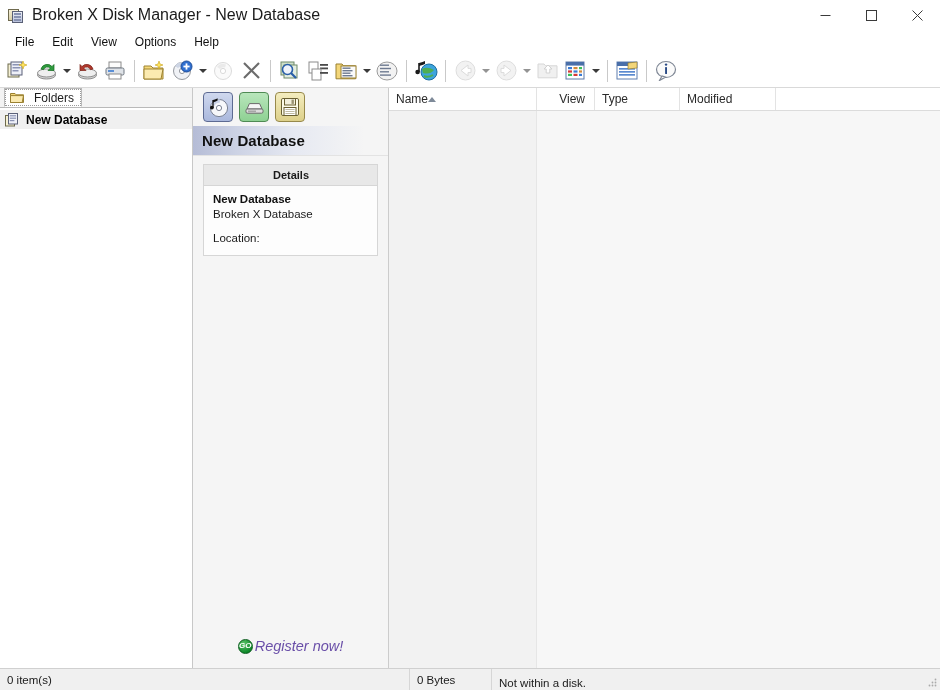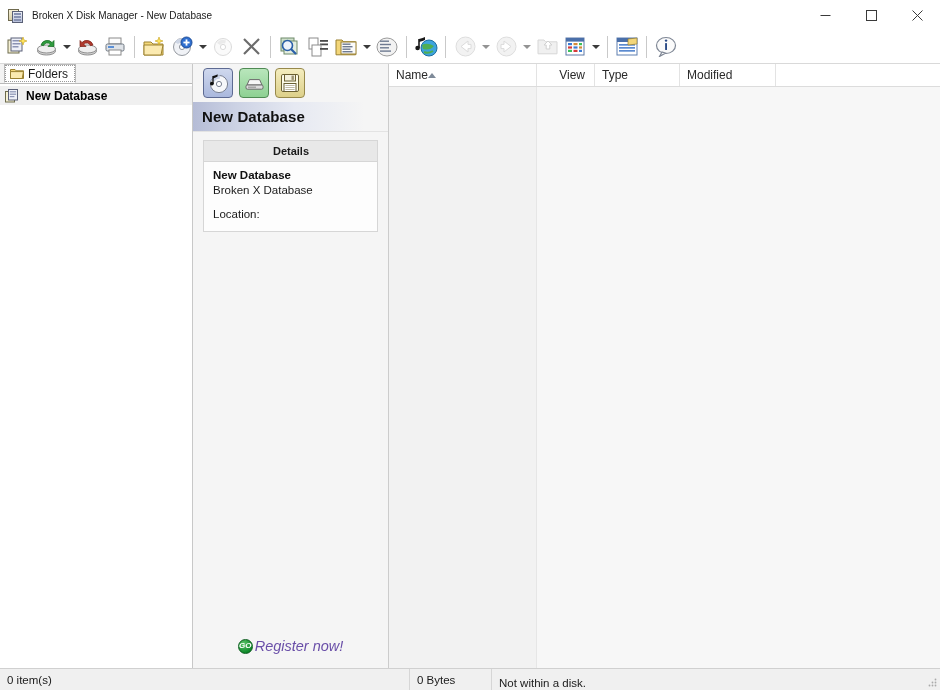--- a/index.html
+++ b/index.html
@@ -48,21 +48,21 @@
     background: linear-gradient(#eceff7,#b9c2dc);
     border: 1px solid #5a6076;
   }
   .ti-front::after {
     content: "";
     position: absolute; left: 1px; top: 1px;
     width: 7px; height: 2px; background: #8892b2;
     box-shadow: 0 3px 0 #8892b2, 0 6px 0 #8892b2;
   }
   .title-text {
-    font-size: 10px;
+    font-size: 16px;
     color: #1b1b1b;
     white-space: nowrap;
   }
   .win-controls {
     position: absolute; right: 0; top: 0;
     height: 30px; display: flex;
   }
   .win-btn {
     width: 46px; height: 30px;
     display: flex; align-items: center; justify-content: center;
@@ -144,21 +144,21 @@
     height: 20px;
     flex: 0 0 20px;
     display: flex;
     align-items: flex-end;
     background: #f3f3f3;
     border-bottom: 1px solid #b9b9b9;
     padding-left: 4px;
   }
   .tree-tab {
     height: 19px;
-    display: flex; align-items: center; gap: 4px;
+    display: flex; align-items: center; gap: 10px;
     padding: 0 7px 0 5px;
     background: #ffffff;
     border: 1px solid #b9b9b9;
     border-bottom: 1px solid #ffffff;
     outline: 1px dotted #9a9a9a;
     outline-offset: -2px;
     font-size: 12px;
     color: #1c1c1c;
   }
   .folder-glyph {
@@ -357,20 +357,27 @@
       </div>
       <div class="win-btn">
         <svg width="11" height="11" viewBox="0 0 11 11">
             <line x1="0.5" y1="0.5" x2="10.5" y2="10.5" stroke="#3a3a3a" stroke-width="1"></line>
             <line x1="10.5" y1="0.5" x2="0.5" y2="10.5" stroke="#3a3a3a" stroke-width="1"></line>
           </svg>
       </div>
     </div>
   </div>
 
+  <div class="menubar">
+    <div class="menu-item">File</div>
+    <div class="menu-item">Edit</div>
+    <div class="menu-item">View</div>
+    <div class="menu-item">Options</div>
+    <div class="menu-item">Help</div>
+  </div>
 
   <div class="toolbar">
 
     <div class="tb-btn">
       <svg width="22" height="21" viewBox="0 0 22 21">
         <rect x="1" y="4" width="11" height="13" fill="#f6f1d4" stroke="#6d6a4c"></rect>
         <rect x="4" y="2" width="11" height="13" fill="#eef0f8" stroke="#5b6179"></rect>
         <rect x="5.5" y="4" width="8" height="1.5" fill="#8b93b4"></rect>
         <rect x="5.5" y="7" width="8" height="1.5" fill="#8b93b4"></rect>
         <rect x="5.5" y="10" width="6" height="1.5" fill="#8b93b4"></rect>

